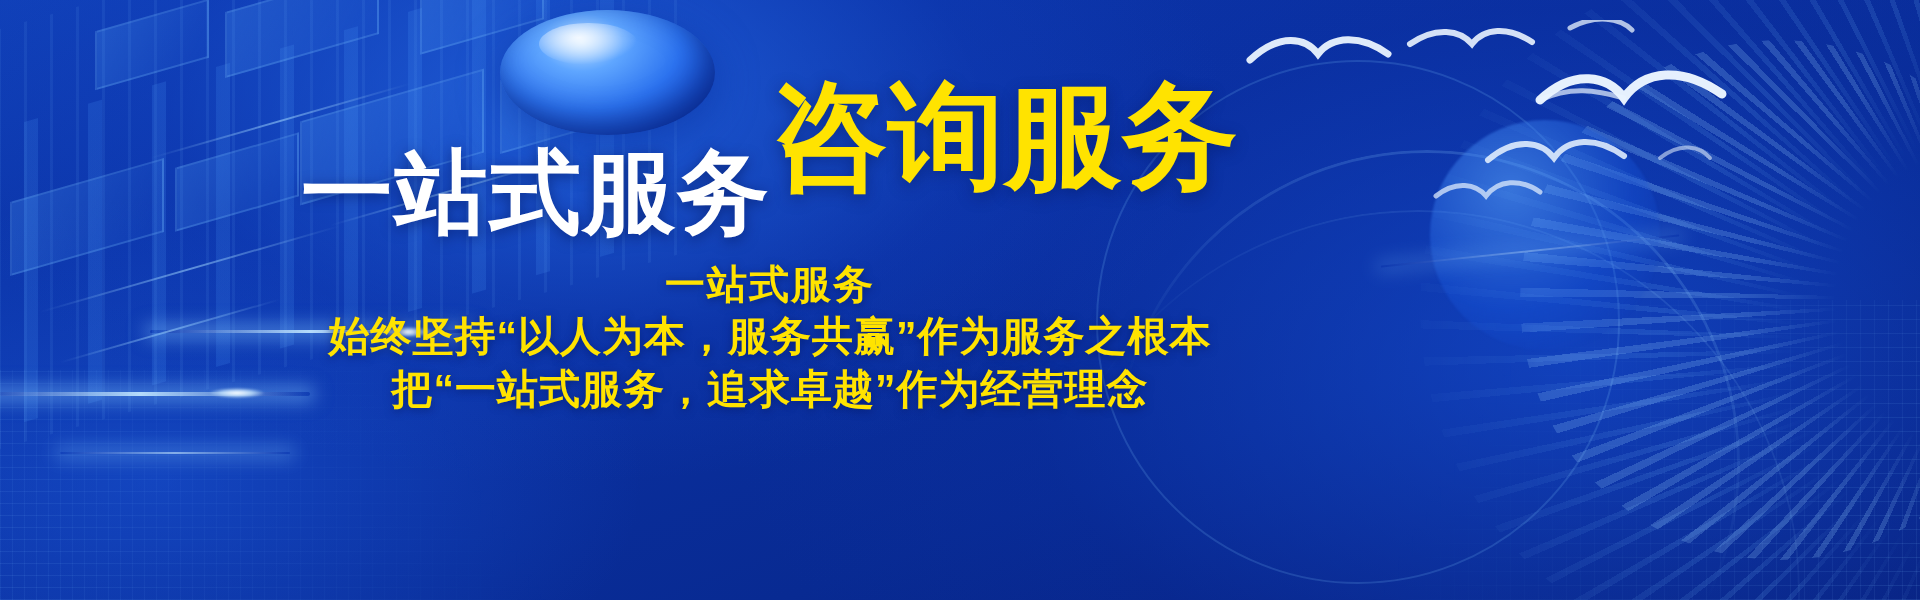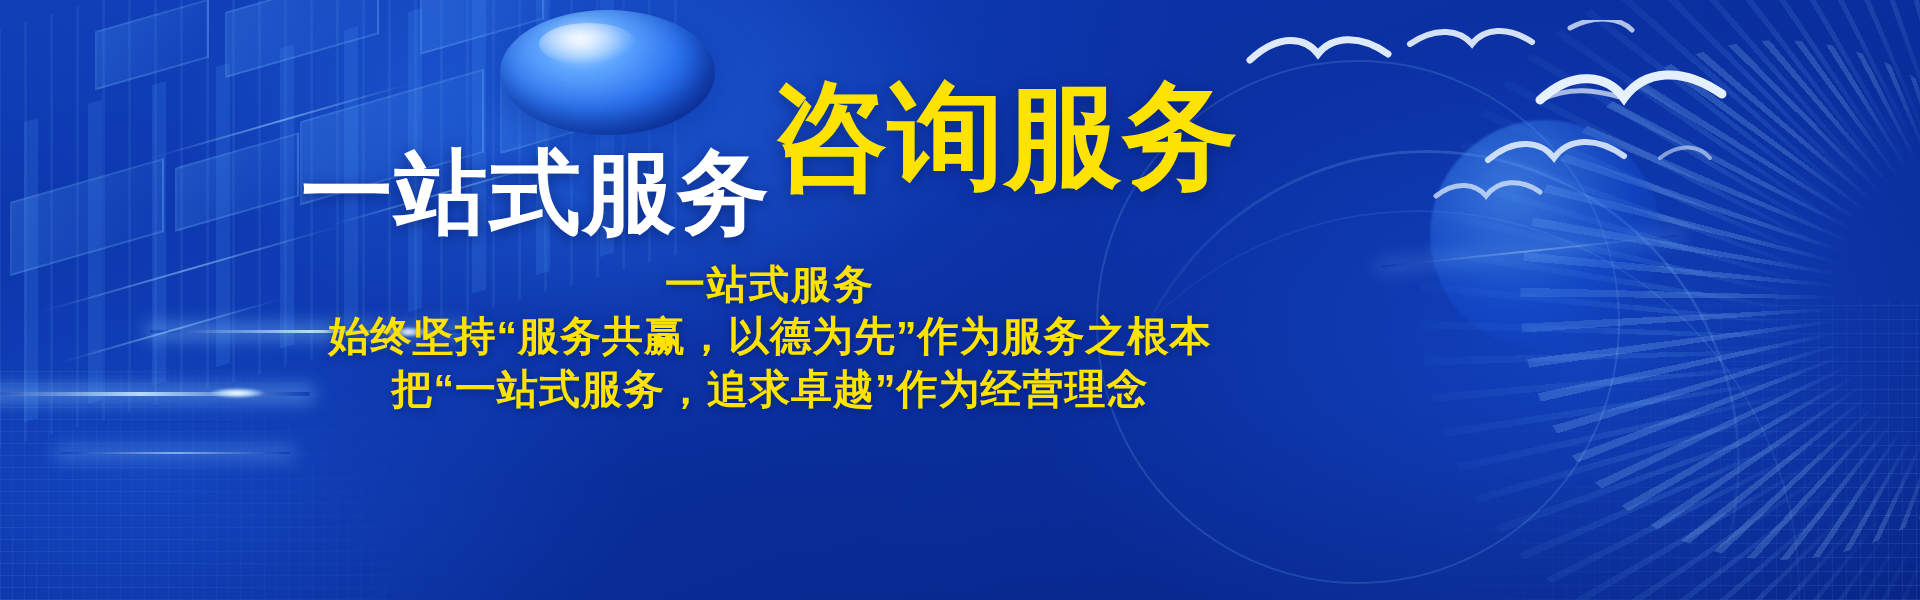--- a/index.html
+++ b/index.html
@@ -200,17 +200,17 @@
     </svg>
   </div>
 
   <div class="headline">
     <span class="hl-white">一站式服务</span>
     <span class="hl-yellow">咨询服务</span>
   </div>
 
   <div class="subtext">
     <div class="sub-l1">一站式服务</div>
-    <div class="sub-l2">始终坚持“服务共赢，以德为先”作为服务之根本</div>
+    <div class="sub-l2">始终坚持“以人为本，服务共赢”作为服务之根本</div>
     <div class="sub-l3">把“一站式服务，追求卓越”作为经营理念</div>
   </div>
 
 </div>
 
 </body></html>

